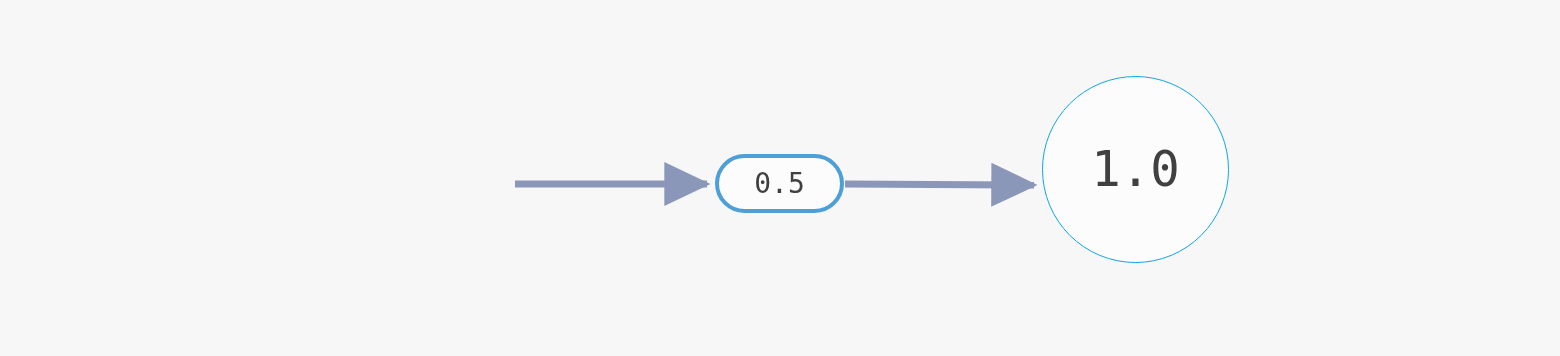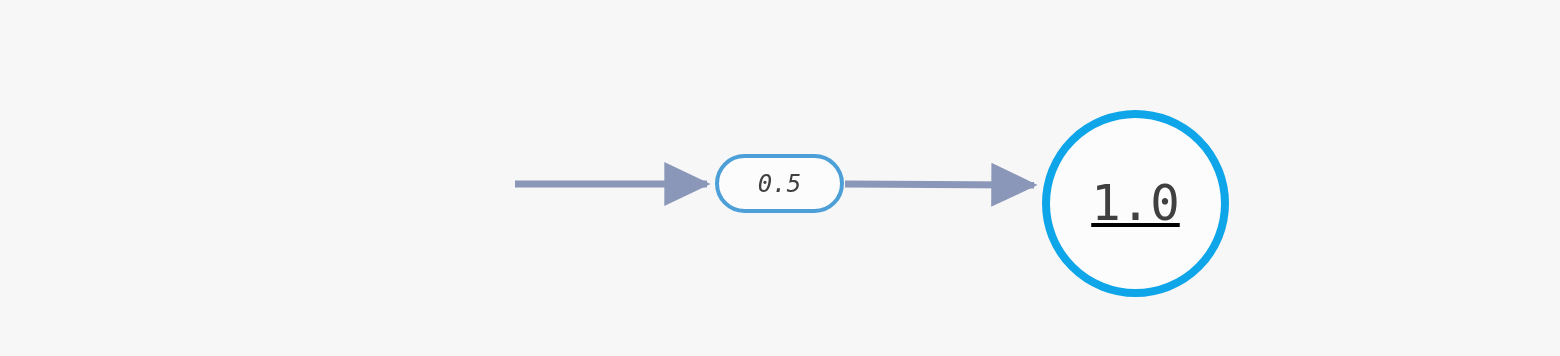--- a/index.html
+++ b/index.html
@@ -58,32 +58,30 @@
   
   #node-op {
     left: 715px;
     top: 154px;
     width: 129px;
     height: 59px;
     border-radius: 30px;
     border: 4px solid #4d9fd8;
   }
   #node-op .node-label {
-    font-size: 24px;
-    font-style: italic;
+    font-size: 28px;
   }
   
   #node-result {
     left: 1042px;
-    top: 110px;
+    top: 76px;
     width: 187px;
     height: 187px;
     border-radius: 50%;
-    border: 8px solid #0ea5e9;
-    text-decoration: underline;
+    border: 1px solid #0ea5e9;
   }
   #node-result .node-label {
     font-size: 49px;
   }
 </style>
 </head>
 <body>
 
 <div id="graph-canvas">
 

